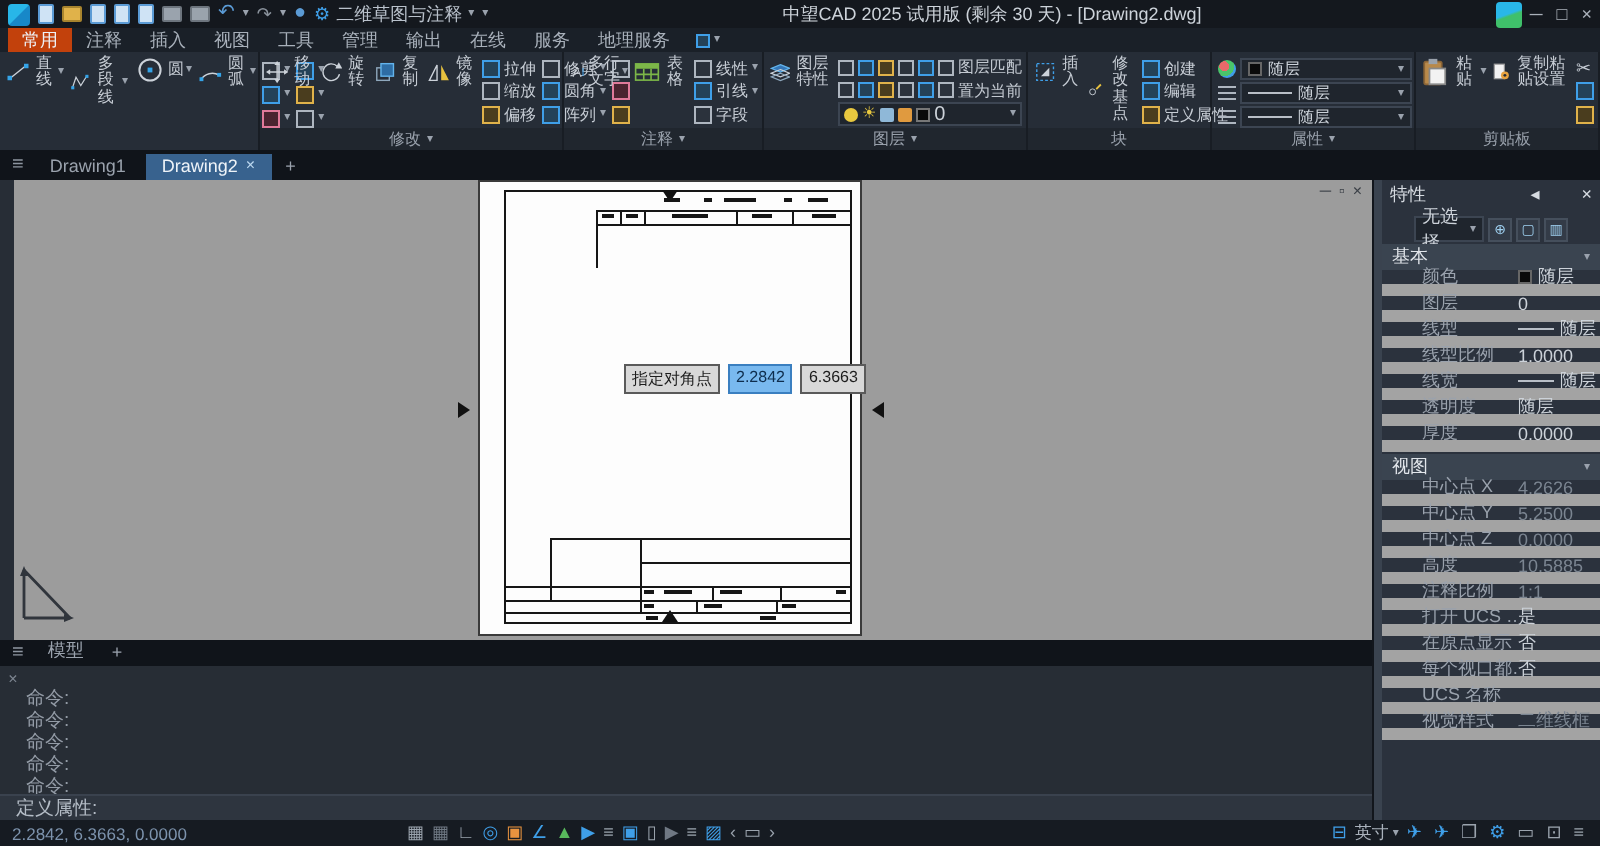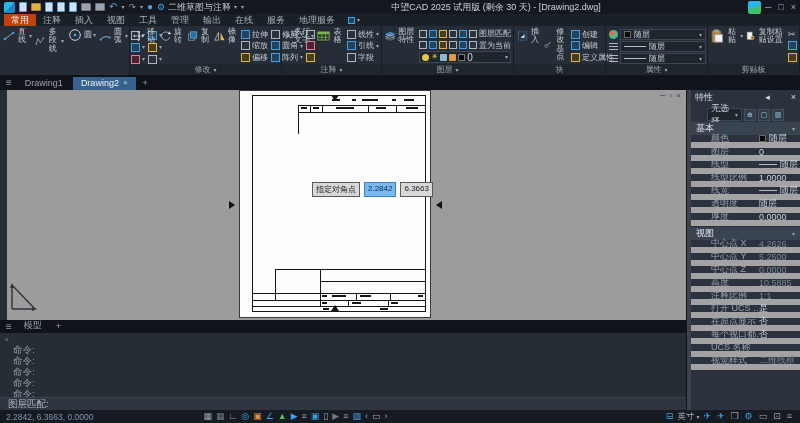--- a/index.html
+++ b/index.html
@@ -610,21 +610,21 @@
       <div class="cmdx">×</div>
       <div class="cmdlines" id="cmdhist">
           <div class="cmdline">命令:</div>
           <div class="cmdline">命令:</div>
           <div class="cmdline">命令:</div>
           <div class="cmdline">命令:</div>
           <div class="cmdline">命令:</div>
         </div>
       <div class="cmdsep"></div>
     </div>
-    <div class="promptline">图层匹配:</div>
+    <div class="promptline">定义属性:</div>
   </div>
 
   <div class="rpanel">
     <div class="rp-grip"></div>
     <div class="rp-body">
       <div class="rp-h">
         <span>特性</span>
         <span class="sp"></span>
         <span>◂</span>
         <span>×</span>

